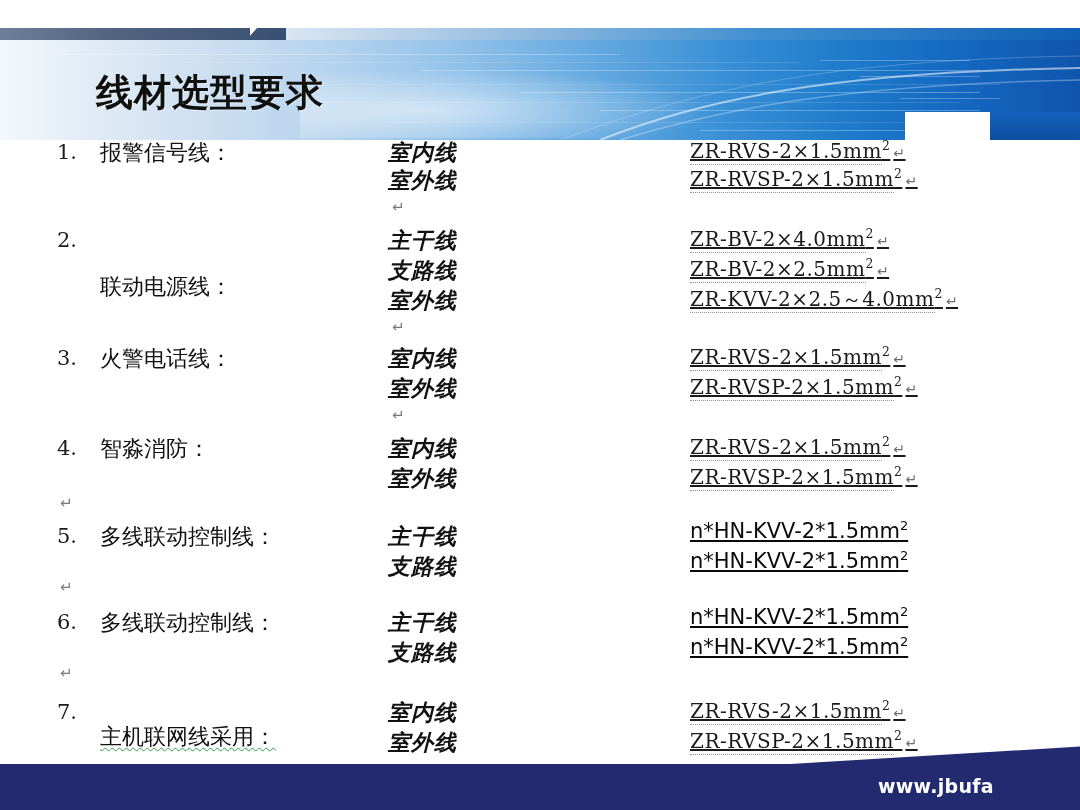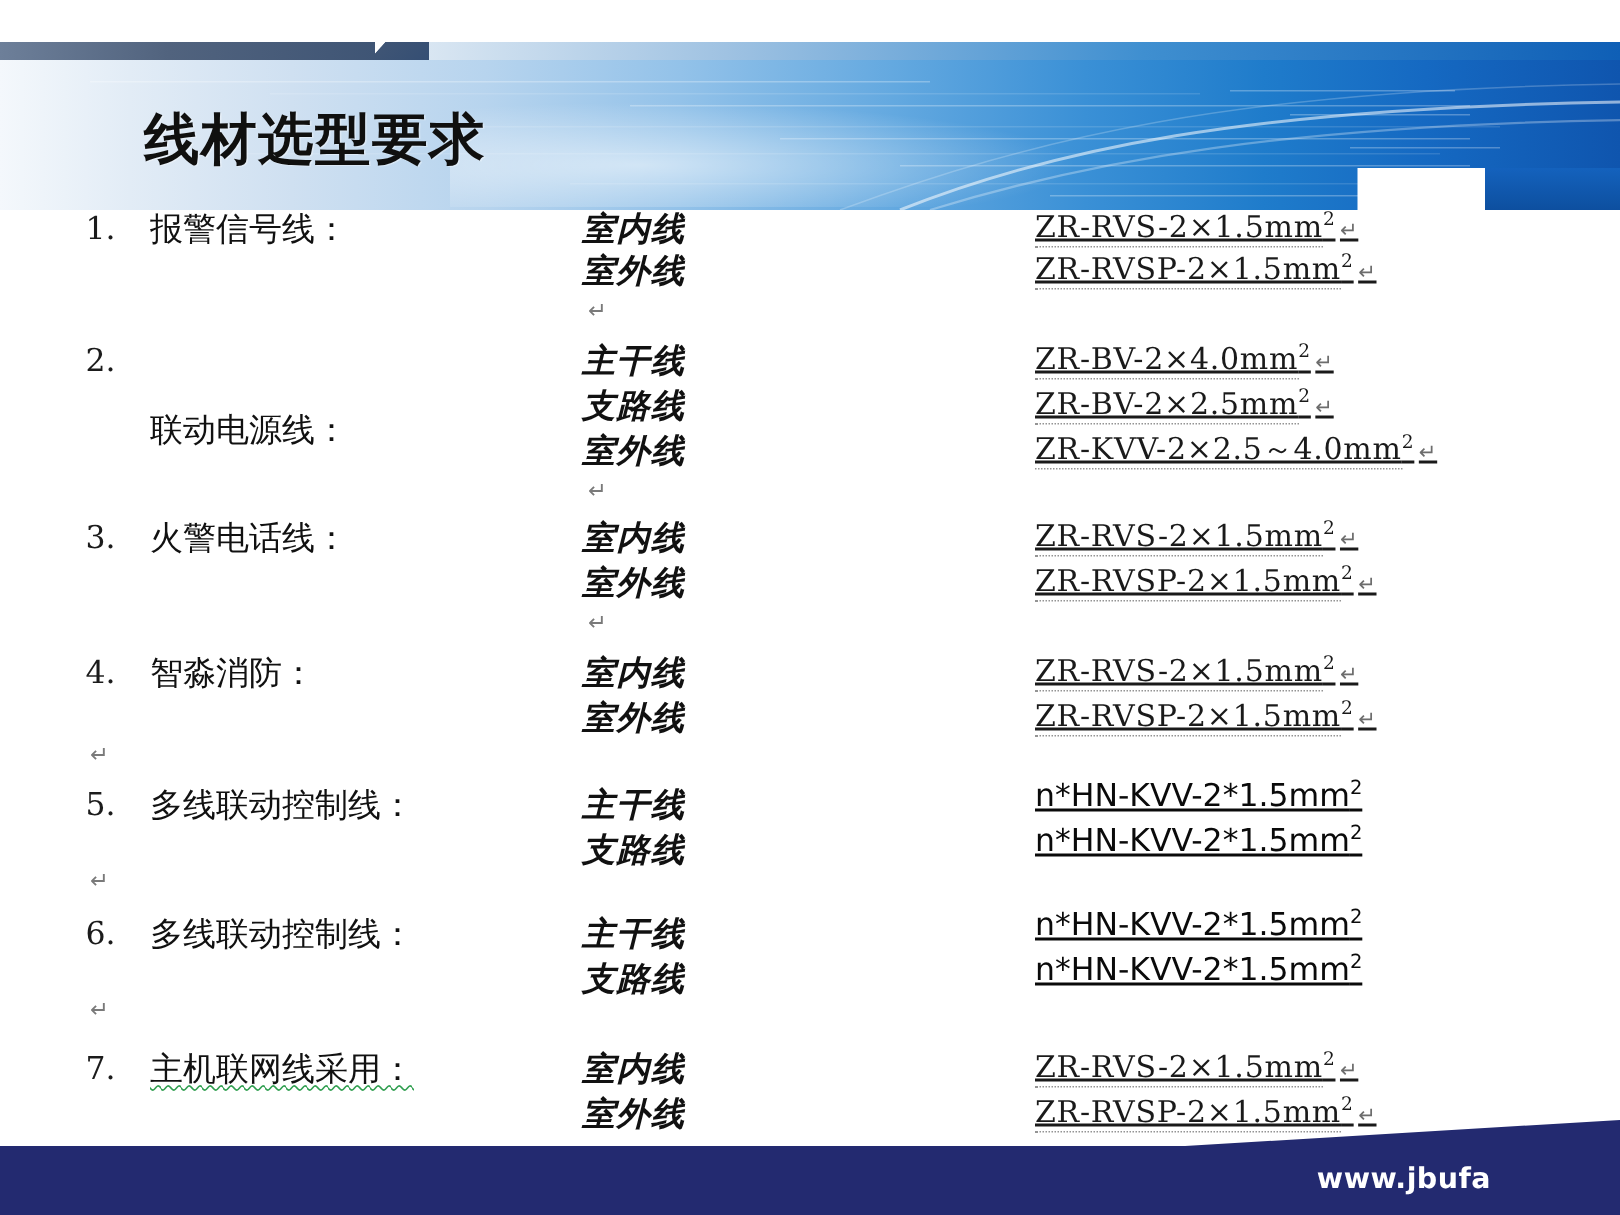--- a/index.html
+++ b/index.html
@@ -90,20 +90,21 @@
     position:absolute;left:100px;
     font-family:"DejaVu Sans","Liberation Sans",sans-serif;
     font-size:22px;color:#111111;white-space:nowrap;font-weight:400;
   }
   .col-name.sq{
     text-decoration-line:underline;
     text-decoration-style:wavy;
     text-decoration-color:#2f9e4f;
     text-decoration-thickness:1px;
     text-underline-offset:3px;
+    margin-top:24px;
   }
   .col-type{
     position:absolute;left:388px;
     font-family:"DejaVu Sans","Liberation Sans",sans-serif;
     font-size:22px;color:#111111;white-space:nowrap;font-weight:600;
     letter-spacing:1px;
     font-style:italic;
   }
   .col-spec{
     position:absolute;left:690px;

